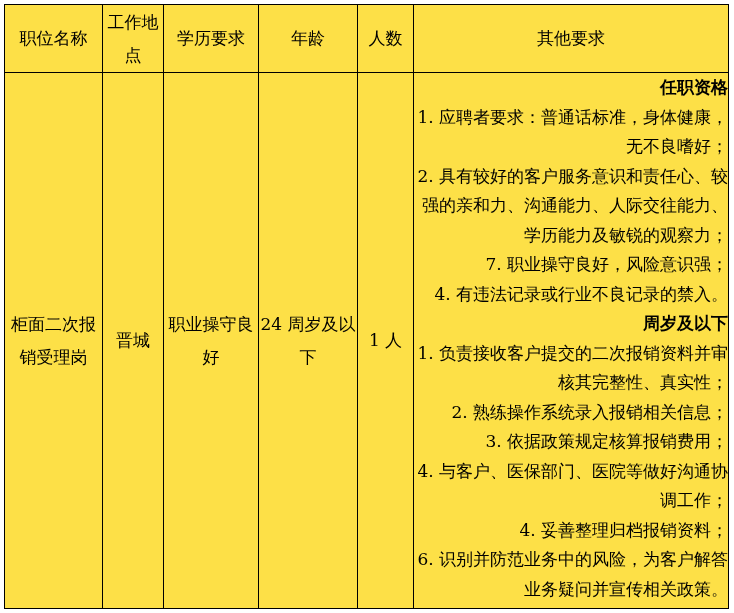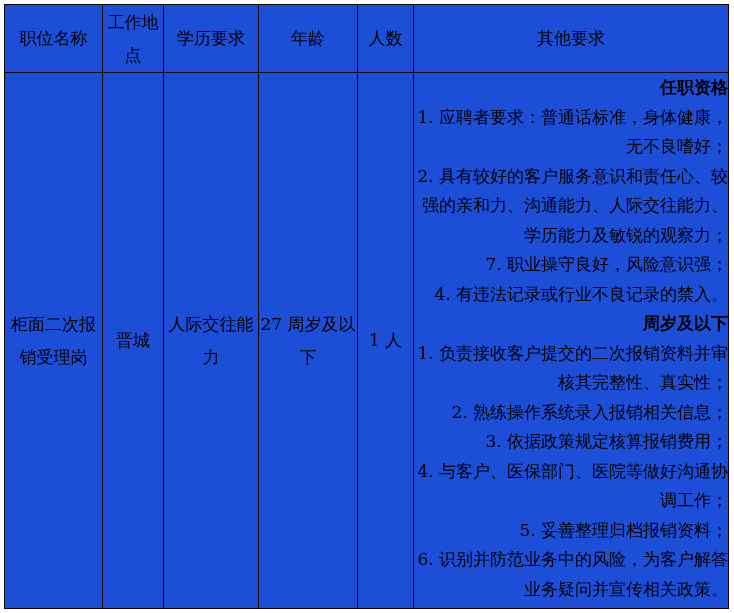--- a/index.html
+++ b/index.html
@@ -15,21 +15,21 @@
     color: #000000;
   }
   table.job-table {
     position: absolute;
     left: 4px;
     top: 4px;
     width: 724px;
     height: 605px;
     border-collapse: collapse;
     table-layout: fixed;
-    background: #1d4ed8;
+    background: #fde047;
   }
   table.job-table th,
   table.job-table td {
     border: 1px solid #000000;
     font-size: 17px;
     font-weight: normal;
     padding: 0;
   }
   
   tr.header-row {
@@ -82,32 +82,32 @@
       <th>职位名称</th>
       <th>工作地点</th>
       <th>学历要求</th>
       <th>年龄</th>
       <th>人数</th>
       <th>其他要求</th>
     </tr>
     <tr>
       <td class="center-cell">柜面二次报销受理岗</td>
       <td class="center-cell">晋城</td>
-      <td class="center-cell">人际交往能力</td>
-      <td class="center-cell age-cell">27 周岁及以下</td>
+      <td class="center-cell">职业操守良好</td>
+      <td class="center-cell age-cell">24 周岁及以下</td>
       <td class="center-cell">1 人</td>
       <td class="requirements-cell">
         <div class="req-heading">任职资格</div>
         <div class="req-item">1. 应聘者要求：普通话标准，身体健康，无不良嗜好；</div>
         <div class="req-item">2. 具有较好的客户服务意识和责任心、较强的亲和力、沟通能力、人际交往能力、学历能力及敏锐的观察力；</div>
         <div class="req-item">7. 职业操守良好，风险意识强；</div>
         <div class="req-item">4. 有违法记录或行业不良记录的禁入。</div>
         <div class="req-heading">周岁及以下</div>
         <div class="req-item">1. 负责接收客户提交的二次报销资料并审核其完整性、真实性；</div>
         <div class="req-item">2. 熟练操作系统录入报销相关信息；</div>
         <div class="req-item">3. 依据政策规定核算报销费用；</div>
         <div class="req-item">4. 与客户、医保部门、医院等做好沟通协调工作；</div>
-        <div class="req-item">5. 妥善整理归档报销资料；</div>
+        <div class="req-item">4. 妥善整理归档报销资料；</div>
         <div class="req-item">6. 识别并防范业务中的风险，为客户解答业务疑问并宣传相关政策。</div>
       </td>
     </tr>
   </tbody>
 </table>
 
 </body></html>

